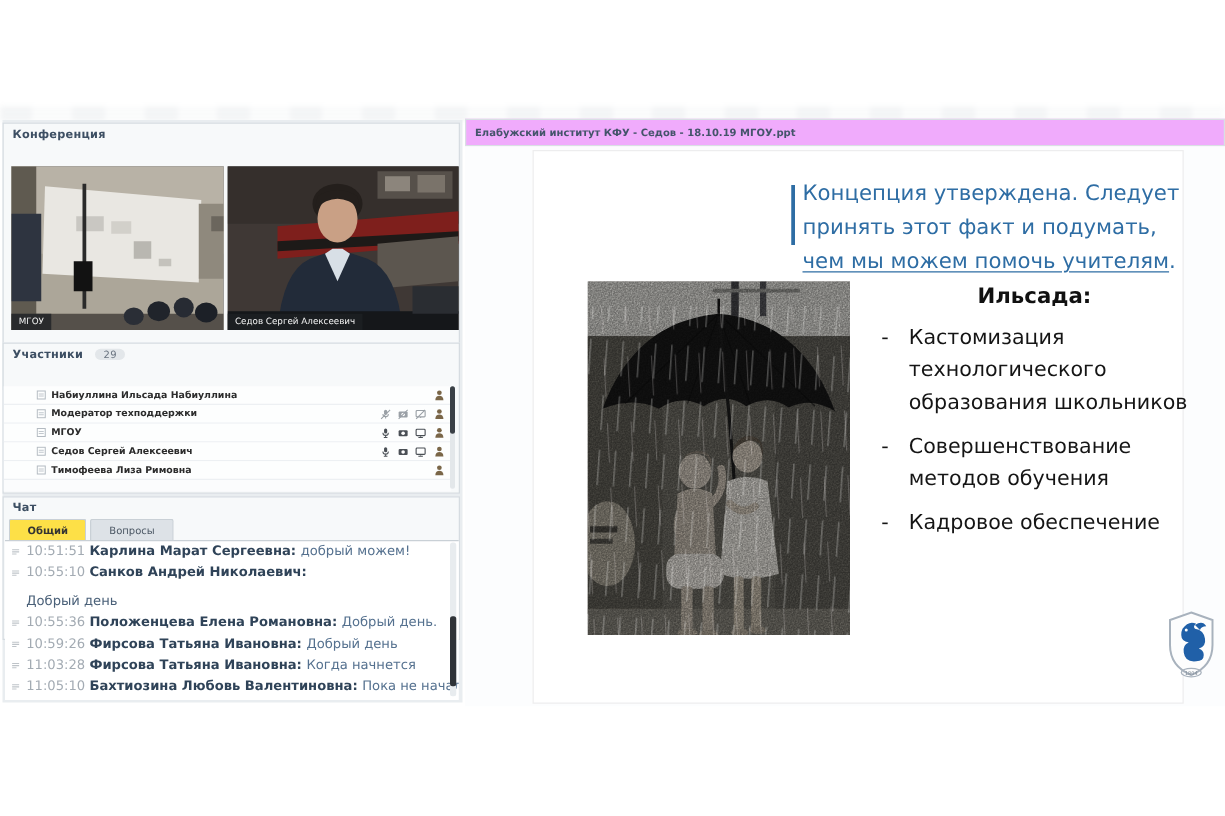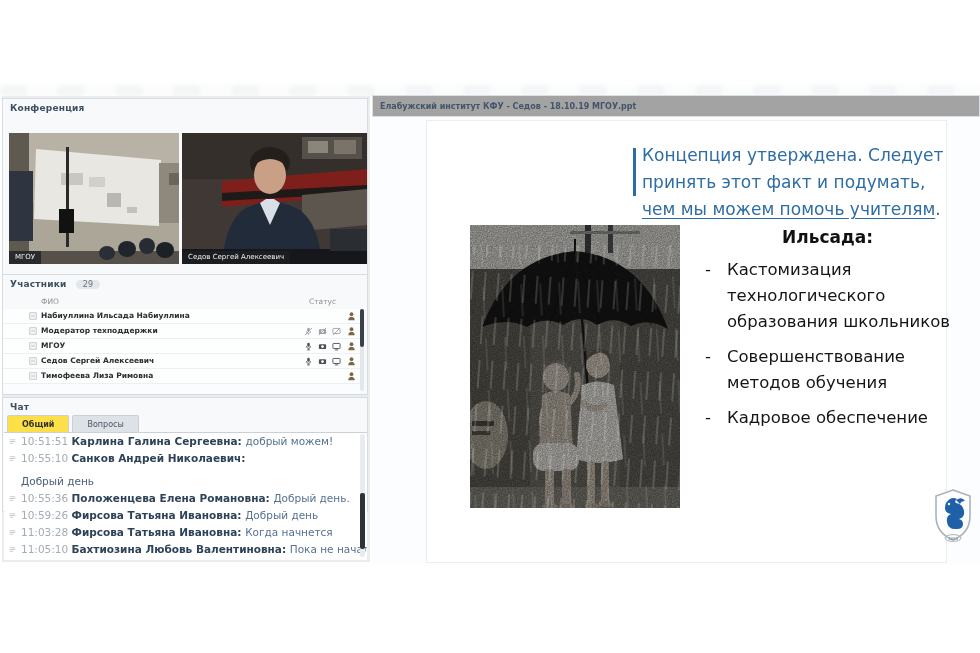--- a/index.html
+++ b/index.html
@@ -49,21 +49,21 @@
   .msg .m-ic{position:absolute;left:5px;top:5px;width:7px;height:7px;opacity:.8;}
   .msg .m-time{color:#a3abb3;}
   .msg .m-author{color:#2f4358;font-weight:bold;}
   .msg .m-text{color:#55718f;}
   .msg.cont{padding-top:8px;}
   .msg.cont .m-text{color:#4a6078;}
   .chat-scroll{position:absolute;right:2px;top:36px;width:5px;height:123px;background:#e8ecef;border-radius:2px;}
   .chat-thumb{position:absolute;left:0;bottom:8px;width:5px;height:56px;background:#2f3338;border-radius:2px;}
 
   
-  .right-head{position:absolute;left:372px;top:95px;width:608px;height:22px;background:#a3a3a3;
+  .right-head{position:absolute;left:372px;top:95px;width:608px;height:22px;background:#f0abfc;
     border:1px solid #d9dfe4;box-sizing:border-box;}
   .right-head .rh-t{font-size:8px;font-weight:bold;color:#44546a;padding:6px 0 0 7px;white-space:nowrap;}
   .right-body{position:absolute;left:372px;top:117px;width:608px;height:448px;background:#fcfdfe;}
   .slide{position:absolute;left:54px;top:3px;width:521px;height:443px;background:#ffffff;border:1px solid #ededee;box-sizing:border-box;}
 
   .s-titlebar{position:absolute;left:206px;top:27px;width:3px;height:48px;background:#2e6da4;}
   .s-title{position:absolute;left:215px;top:21px;width:310px;font-size:17px;line-height:27px;color:#2e6da4;}
   .s-title .u{text-decoration:underline;text-underline-offset:3px;}
 
   .s-photo{position:absolute;left:43px;top:104px;width:210px;height:283px;overflow:hidden;}
@@ -134,24 +134,20 @@
         </svg>
         <span class="vid-label">Седов Сергей  Алексеевич</span>
       </div>
     </div>
 
     <div class="panel pnl-part">
       <div class="panel-h">
         <span>Участники</span>
         <span style="display:inline-block;background:#e3e7ea;color:#6a7480;font-weight:normal;font-size:8px;border-radius:8px;padding:0px 7px;margin-left:6px;">29</span>
       </div>
-      <div class="p-cols">
-        <span class="c-fio">ФИО</span>
-        <span class="c-st">Статус</span>
-      </div>
       <div class="p-rows" id="p-rows">
           <div class="p-row">
             <span class="grip st-ic">
               <svg viewBox="0 0 10 10">
                 <rect x="1" y="1" width="8" height="8" fill="none" stroke="#b3bac1" stroke-width="1"></rect>
                 <line x1="2.5" y1="4" x2="7.5" y2="4" stroke="#b3bac1" stroke-width="0.8"></line>
                 <line x1="2.5" y1="6" x2="7.5" y2="6" stroke="#b3bac1" stroke-width="0.8"></line>
               </svg>
             </span>
             <span class="pname">Набиуллина Ильсада  Набиуллина</span>
@@ -310,21 +306,21 @@
         <div class="tab active">Общий</div>
         <div class="tab">Вопросы</div>
       </div>
       <div class="chat-body" id="chat-body">
           <div class="msg"><span class="m-ic st-ic">
               <svg viewBox="0 0 10 10">
                 <line x1="1" y1="2.5" x2="9" y2="2.5" stroke="#aeb5bb" stroke-width="1.2"></line>
                 <line x1="1" y1="5" x2="9" y2="5" stroke="#aeb5bb" stroke-width="1.2"></line>
                 <line x1="1" y1="7.5" x2="6" y2="7.5" stroke="#aeb5bb" stroke-width="1.2"></line>
               </svg>
-            </span><span class="m-time">10:51:51 </span><span class="m-author">Карлина Галина Сергеевна: </span><span class="m-text">добрый можем!</span></div>
+            </span><span class="m-time">10:51:51 </span><span class="m-author">Карлина Марат Сергеевна: </span><span class="m-text">добрый можем!</span></div>
           <div class="msg"><span class="m-ic st-ic">
               <svg viewBox="0 0 10 10">
                 <line x1="1" y1="2.5" x2="9" y2="2.5" stroke="#aeb5bb" stroke-width="1.2"></line>
                 <line x1="1" y1="5" x2="9" y2="5" stroke="#aeb5bb" stroke-width="1.2"></line>
                 <line x1="1" y1="7.5" x2="6" y2="7.5" stroke="#aeb5bb" stroke-width="1.2"></line>
               </svg>
             </span><span class="m-time">10:55:10 </span><span class="m-author">Санков Андрей Николаевич: </span><span class="m-text"></span></div>
           <div class="msg cont"><span class="m-text">Добрый день</span></div>
           <div class="msg"><span class="m-ic st-ic">
               <svg viewBox="0 0 10 10">

